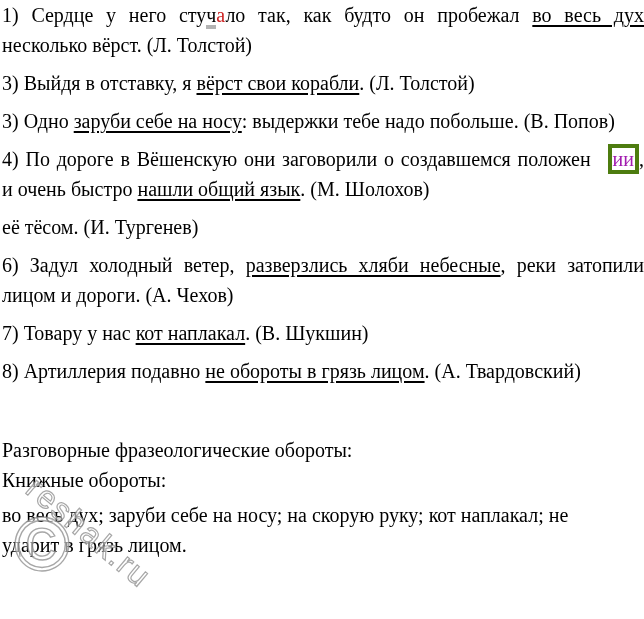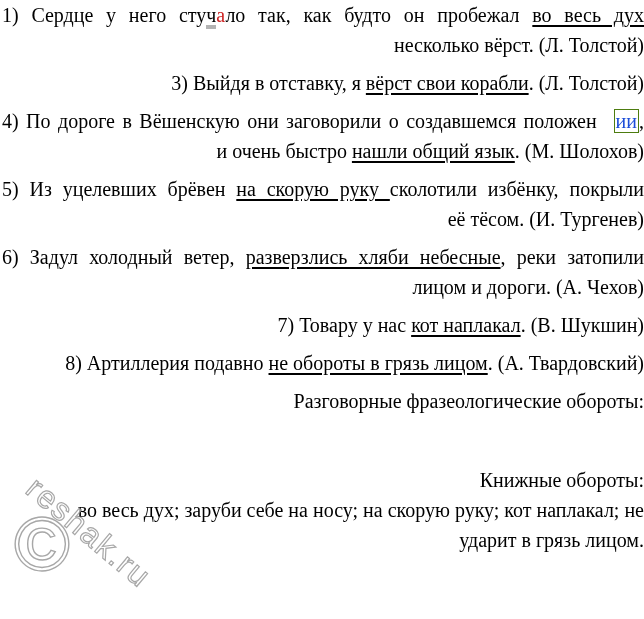--- a/index.html
+++ b/index.html
@@ -10,32 +10,32 @@
   }
   .doc{
     position:absolute;left:0;top:0;width:642px;padding-left:2px;
     font-size:20px;line-height:30px;
   }
   .para{margin:0 0 8px 0;}
   .doc .para:nth-child(9){margin:49px 0 0 0;}
   .doc .para:nth-child(10){margin:0;}
   .doc .para:nth-child(11){margin:5px 0 0 0;}
   .doc .para:nth-child(12){margin:0;}
-  .line{height:30px;white-space:nowrap;text-align:right;}
+  .line{height:30px;white-space:nowrap;}
   .line.jl{
     white-space:normal;text-align:justify;overflow:hidden;word-spacing:-1px;
   }
   .line.jl::after{content:"";display:inline-block;width:100%;height:0;}
   .seg-u{
     text-decoration:underline;
     text-decoration-thickness:1.5px;
     text-underline-offset:3px;
   }
   .seg-red{color:#cc2222;}
-  .seg-redbox{color:#1d4ed8;border:1px solid #4d7c0f;padding:0 1px;margin-left:17px;}
+  .seg-redbox{color:#a21caf;border:4px solid #4d7c0f;padding:0 1px;margin-left:17px;}
   .seg-gmark{position:relative;display:inline-block;}
   .seg-gmark::after{
     content:"";position:absolute;left:0;right:0;bottom:1px;height:4px;
     background:#b3b3b3;
   }
   .wm{position:absolute;left:0;top:440px;pointer-events:none;}
   .wm text{
     font-family:"Liberation Sans","DejaVu Sans",sans-serif;
     fill:#ffffff;fill-opacity:0.55;stroke:#8a8a8a;stroke-opacity:0.75;
   }
@@ -47,25 +47,27 @@
 
 <div class="doc">
     <div class="para">
       <div class="line jl"><span>1) Сердце у него сту</span><span class="seg-gmark">ч</span><span class="seg-red">а</span><span>ло так, как будто он пробежал </span><span class="seg-u">во весь дух</span></div>
       <div class="line"><span>несколько вёрст. (Л. Толстой)</span></div>
     </div>
     <div class="para">
       <div class="line"><span>3) Выйдя в отставку, я </span><span class="seg-u">вёрст свои корабли</span><span>. (Л. Толстой)</span></div>
     </div>
     <div class="para">
+      <div class="line"><span>3) Одно </span><span class="seg-u">заруби себе на носу</span><span>: выдержки тебе надо побольше. (В. Попов)</span></div>
+    </div>
+    <div class="para">
       <div class="line jl"><span>4) По дороге в Вёшенскую они заговорили о создавшемся положен</span><span class="seg-redbox">ии</span><span>,</span></div>
       <div class="line"><span>и очень быстро </span><span class="seg-u">нашли общий язык</span><span>. (М. Шолохов)</span></div>
     </div>
     <div class="para">
-      <div class="line jl"><span>5) Из уцелевших брёвен </span><span class="seg-u">на скорую руку </span><span>сколотили избёнку, покрыли</span></div>
       <div class="line"><span>её тёсом. (И. Тургенев)</span></div>
     </div>
     <div class="para">
       <div class="line jl"><span>6) Задул холодный ветер, </span><span class="seg-u">разверзлись хляби небесные</span><span>, реки затопили</span></div>
       <div class="line"><span>лицом и дороги. (А. Чехов)</span></div>
     </div>
     <div class="para">
       <div class="line"><span>7) Товару у нас </span><span class="seg-u">кот наплакал</span><span>. (В. Шукшин)</span></div>
     </div>
     <div class="para">

